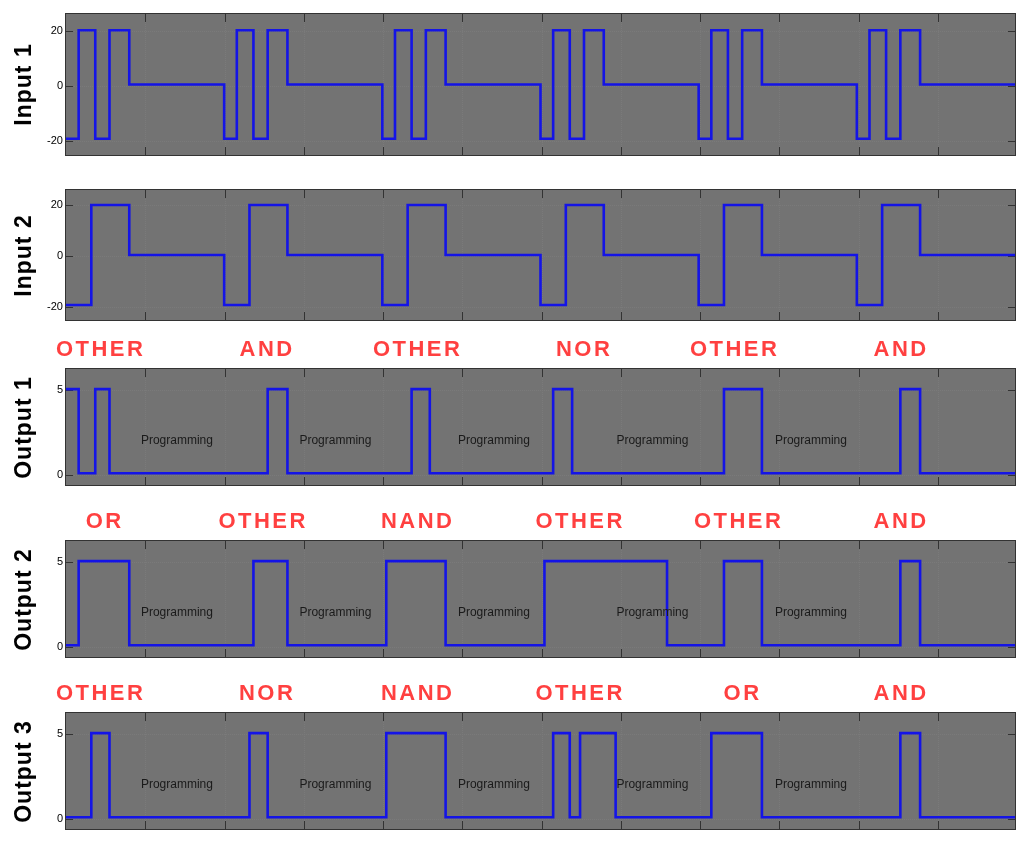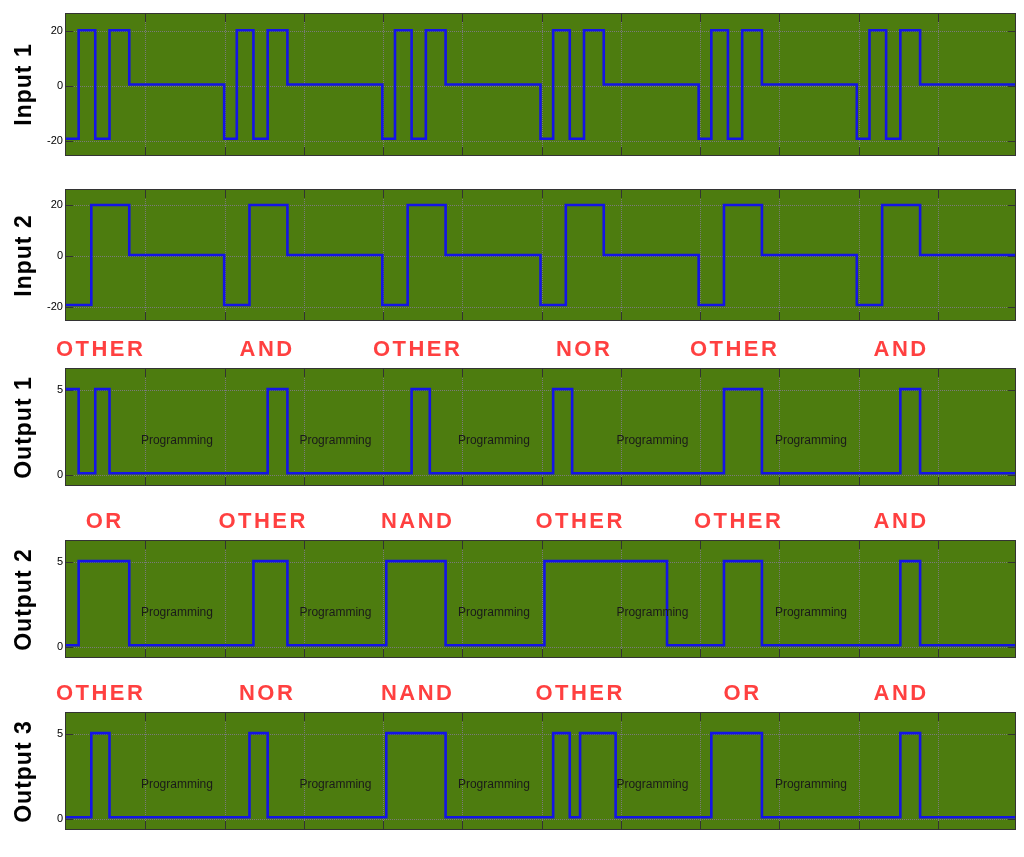--- a/index.html
+++ b/index.html
@@ -24,21 +24,21 @@
   .ticklabels{position:absolute;top:0;height:100%;width:22px;}
   .ticklabels b{
     position:absolute;right:0;transform:translateY(-50%);
     font-size:11px;font-weight:normal;color:#000;
     font-family:"Liberation Sans",sans-serif;white-space:nowrap;
   }
 
   .axes{
     position:absolute;
     border:1.4px solid #333;
-    background:#4d7c0f;
+    background:#737373;
     box-sizing:border-box;
     overflow:hidden;
   }
   .gridh{position:absolute;left:0;right:0;height:0;
     border-top:1.4px dotted #7a7a7a;}
   .gridv{position:absolute;top:0;bottom:0;width:0;
     border-left:1.4px dotted #7a7a7a;}
 
   .xtick{position:absolute;bottom:0;width:0;height:8px;border-left:1.4px solid #333;}
   .xtick.top{top:0;bottom:auto;}

